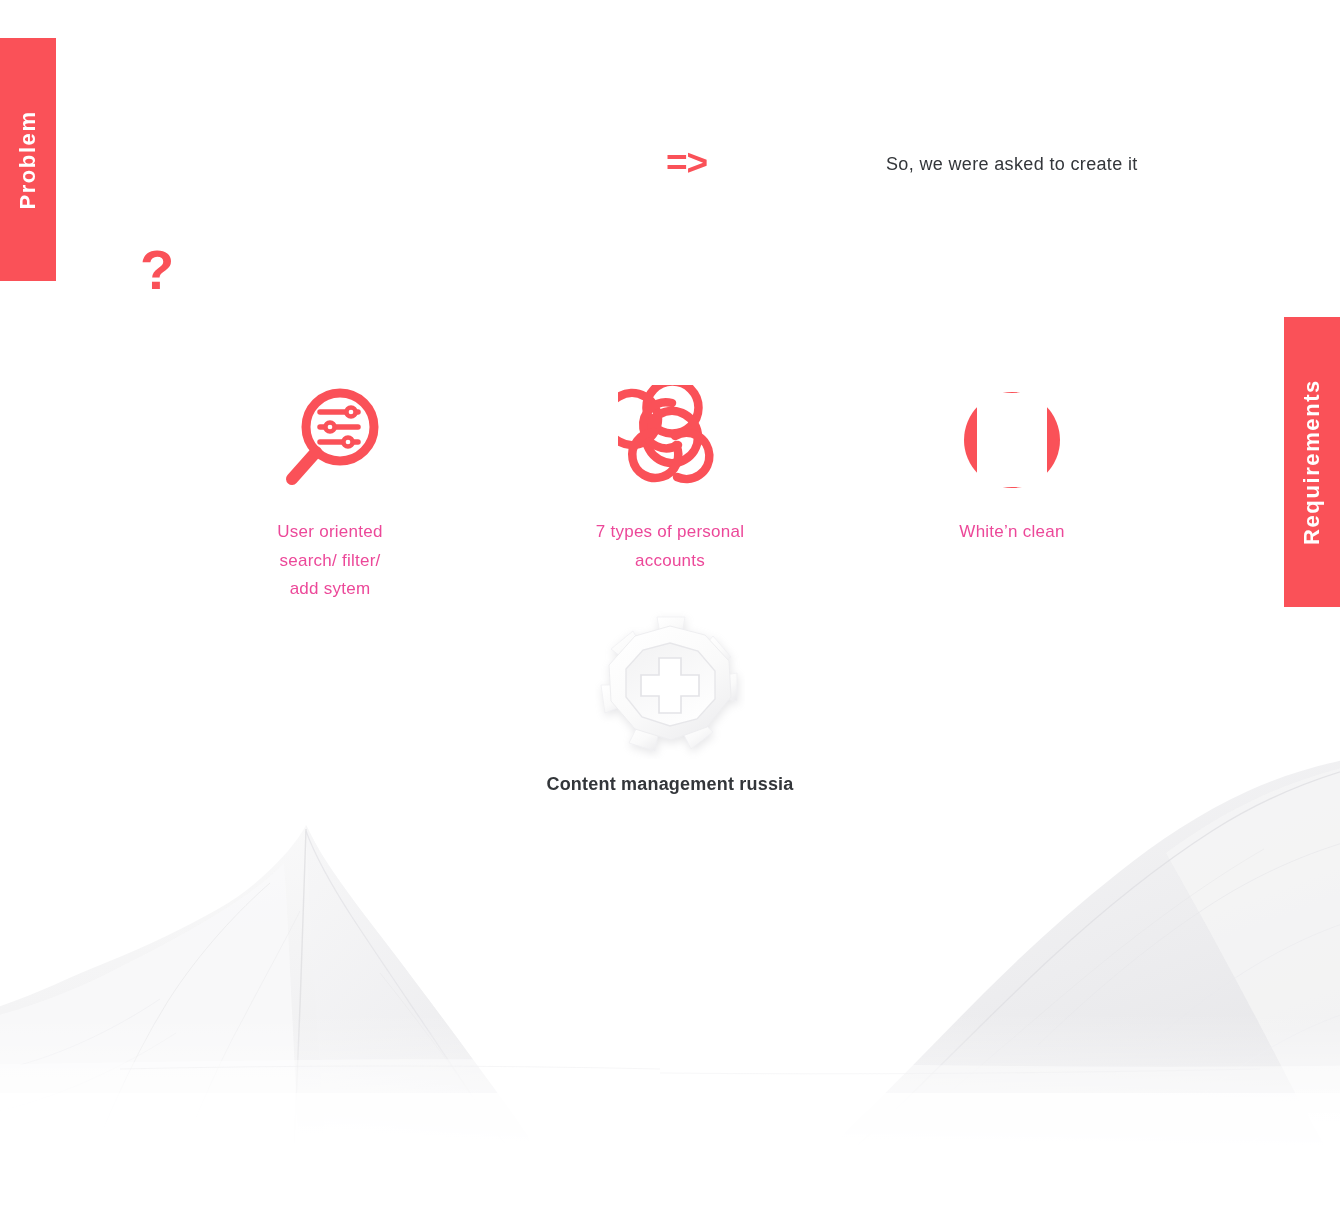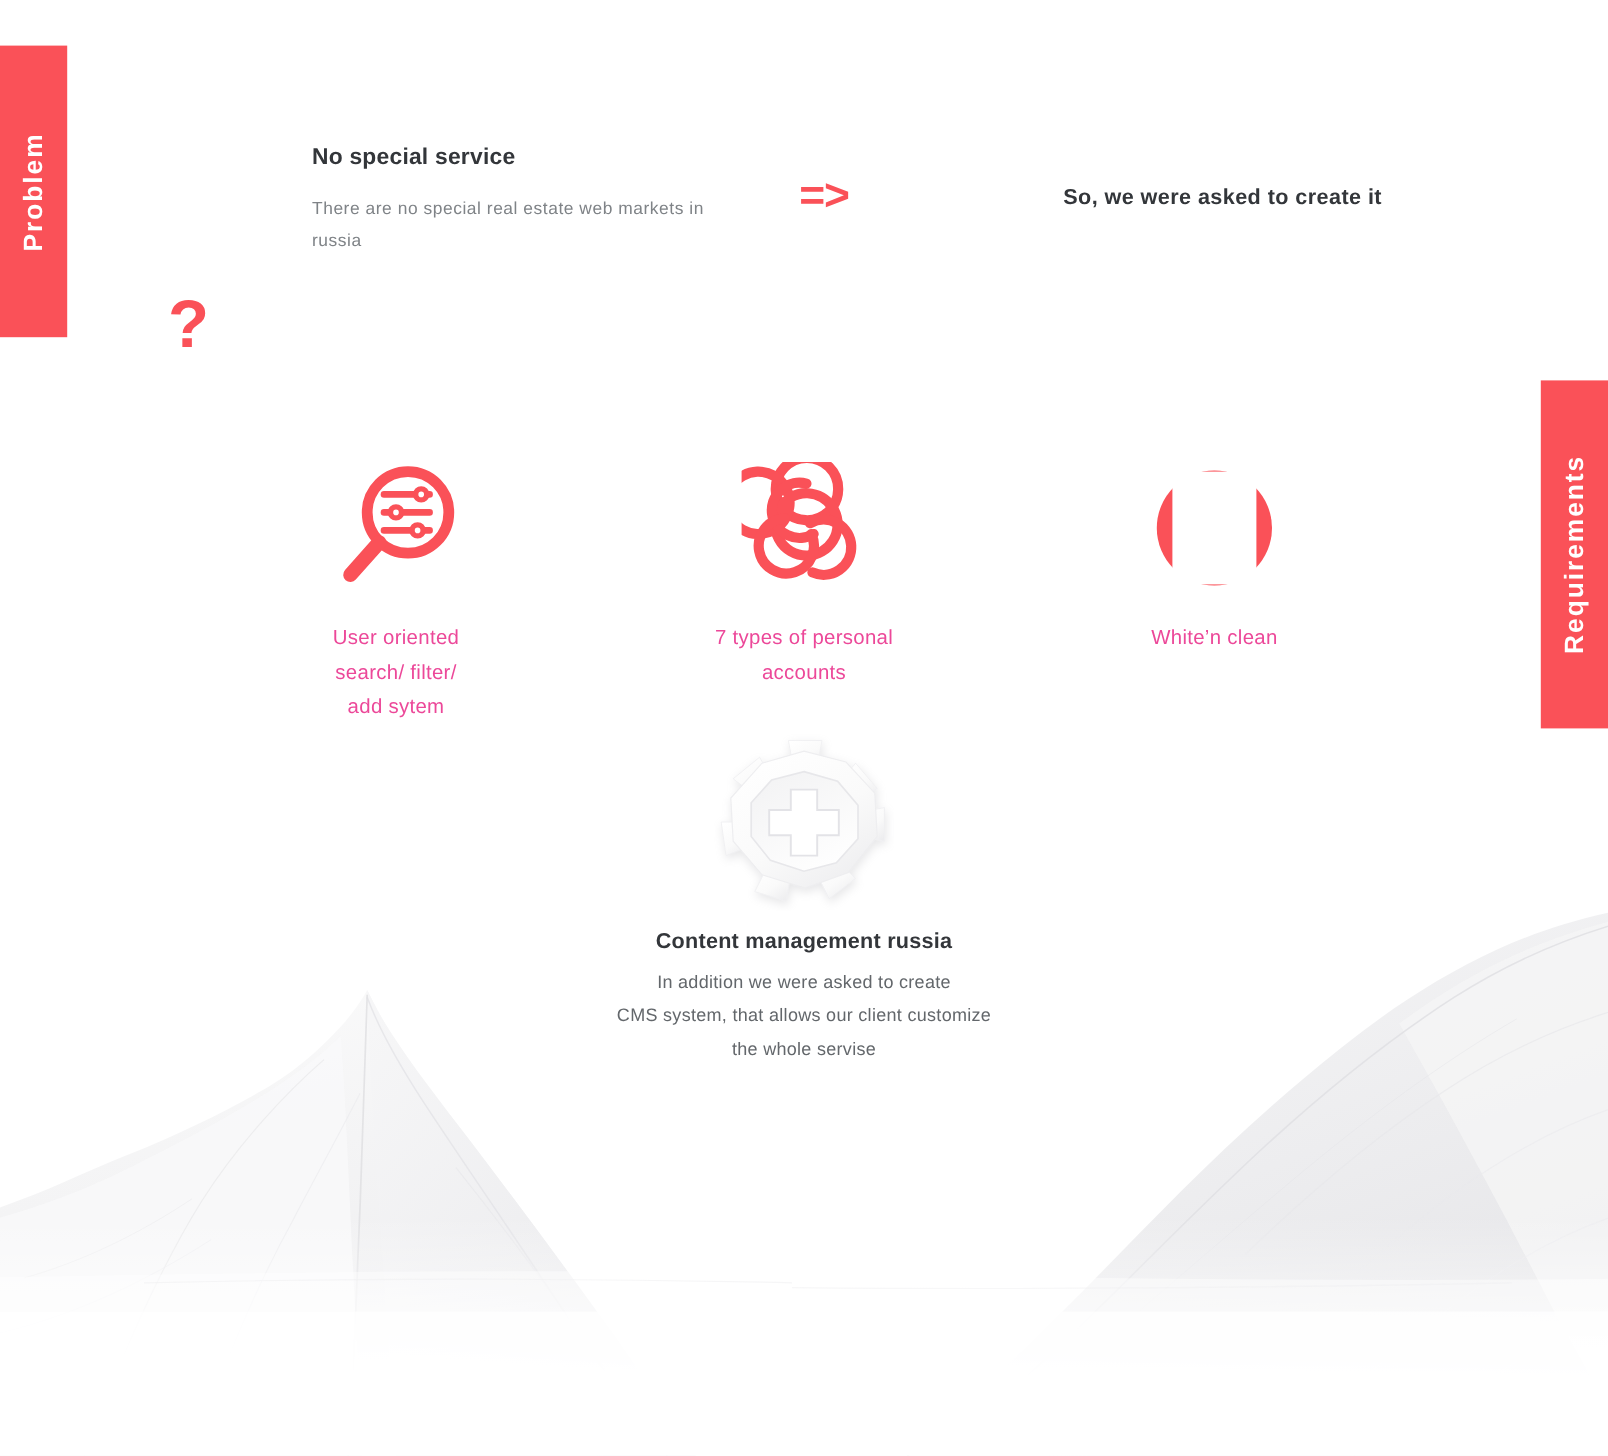--- a/index.html
+++ b/index.html
@@ -111,21 +111,21 @@
     font-weight: 700;
     letter-spacing: -1px;
     line-height: 1;
     font-family: "Liberation Sans", sans-serif;
   }
   .solution-text {
     position: absolute;
     left: 886px;
     top: 44px;
     font-size: 18px;
-    font-weight: 700;
+    font-weight: 400;
     color: #33363a;
     letter-spacing: 0.35px;
     white-space: nowrap;
   }
 
   
   .features {
     position: absolute;
     left: 0;
     top: 380px;
@@ -268,24 +268,20 @@
   </div>
 
   <div class="side-tab" id="tab-requirements">
     <span class="tab-label">Requirements</span>
   </div>
 
   <div class="problem-row">
 
     <div class="qmark">?</div>
 
-    <div class="problem-text">
-      <div class="problem-title">No special service</div>
-      <div class="problem-body">There are no special real estate web markets in russia</div>
-    </div>
 
     <div class="arrow-glyph">=&gt;</div>
 
     <div class="solution-text">So, we were asked to create it</div>
   </div>
 
   <div class="features">
 
     <div class="feature" id="feature-search">
       <div class="icon-wrap">
@@ -376,18 +372,15 @@
 
           <path d="M 75 34 L 103 42 L 120 62 L 120 90 L 102 110 L 75 117 L 47 108 L 31 88
                    L 31 60 L 48 41 Z" fill="url(#gearInner)" stroke="#e7e7ea" stroke-width="1.4"></path>
 
           <path d="M 64 49 L 86 49 L 86 66 L 104 66 L 104 87 L 86 87 L 86 104 L 64 104
                    L 64 87 L 46 87 L 46 66 L 64 66 Z" fill="#ffffff" stroke="#e3e3e7" stroke-width="1.6"></path>
         </g>
       </svg>
     </div>
     <div class="cms-title">Content management russia</div>
-    <div class="cms-body">In addition we were asked to create
-CMS system, that allows our client customize
-the whole servise</div>
   </div>
 
 </div>
 
 </body></html>

